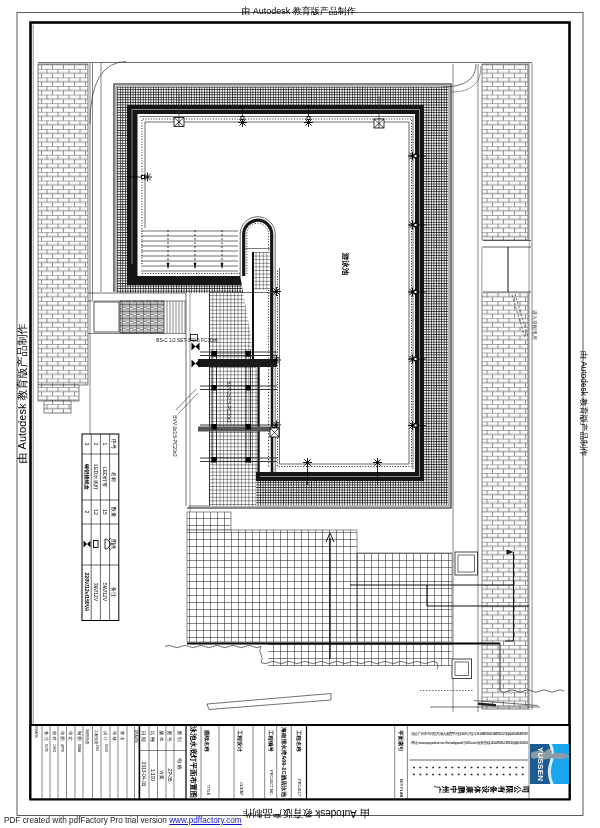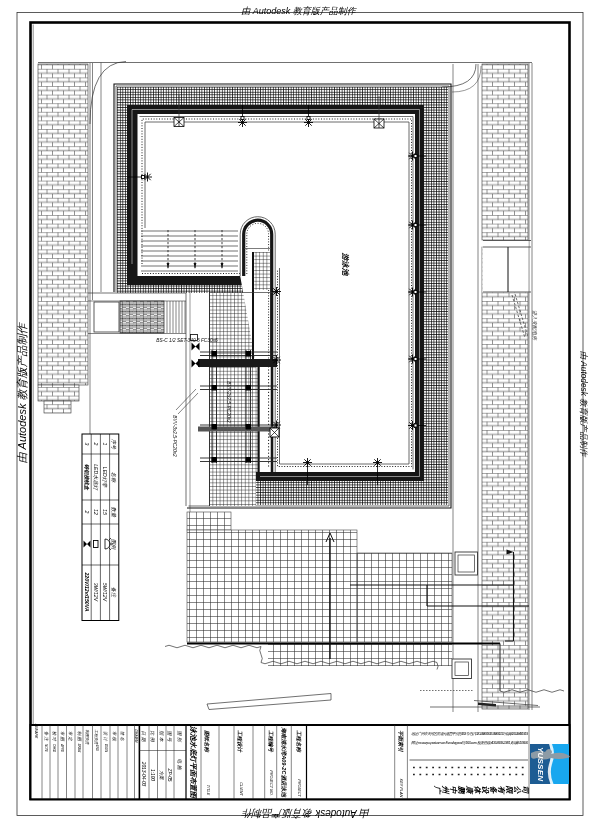--- a/index.html
+++ b/index.html
@@ -1,17 +1,17 @@
 <!DOCTYPE html>
 <html><head>
 <meta charset="utf-8">
 <style>
 html,body{margin:0;padding:0;background:#fff;}
 *{font-family:"Liberation Sans",sans-serif;}
-#page{position:relative;width:596px;height:828px;background:#ffffff;overflow:hidden;font-style:italic;}
+#page{position:relative;width:596px;height:828px;background:#ffffff;overflow:hidden;}
 </style>
 </head>
 <body>
 <div id="page">
 <svg width="600" height="828" viewBox="0 0 600 828">
 <defs>
 
 <pattern id="brick" width="11" height="8.6" patternUnits="userSpaceOnUse">
   <rect width="11" height="8.6" fill="#fff"></rect>
   <path d="M0,0.3 H11 M0,4.6 H11" stroke="#3d3d3d" stroke-width="0.55" fill="none"></path>
@@ -605,13 +605,14 @@
 
 
 <div style="position:absolute;left:0;top:5px;width:597px;text-align:center;font-size:9px;color:#000;">由 Autodesk 教育版产品制作</div>
 
 <div style="position:absolute;left:0;top:806px;width:612px;text-align:center;font-size:10px;color:#000;transform:rotate(180deg);">由 Autodesk 教育版产品制作</div>
 
 <div style="position:absolute;left:-78px;top:386px;width:200px;text-align:center;font-size:11px;color:#000;transform:rotate(-90deg);">由 Autodesk 教育版产品制作</div>
 
 <div style="position:absolute;left:483px;top:398px;width:200px;text-align:center;font-size:8.3px;color:#000;transform:rotate(90deg);">由 Autodesk 教育版产品制作</div>
 
+<div style="position:absolute;left:4px;top:816px;font-size:8.2px;color:#222;">PDF created with pdfFactory Pro trial version <span style="color:#1111cc;text-decoration:underline;">www.pdffactory.com</span></div>
 </div>
 
 </body></html>

